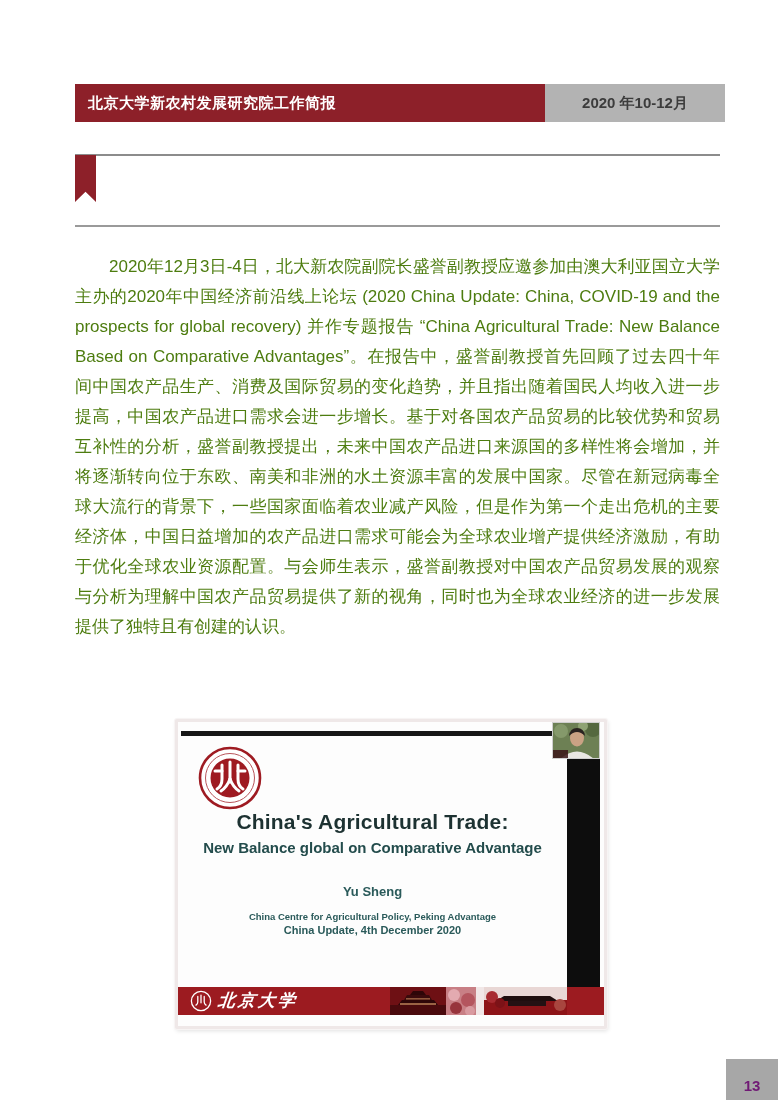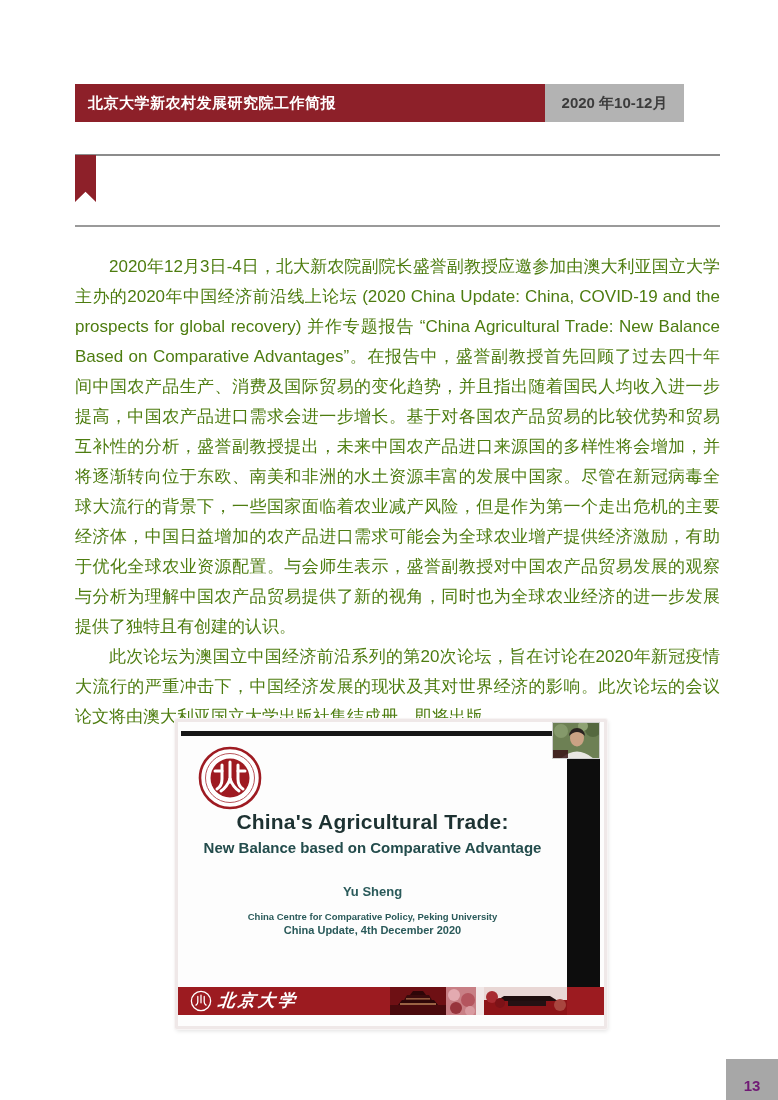--- a/index.html
+++ b/index.html
@@ -12,21 +12,21 @@
 
   
   .header-red {
     position:absolute; left:75px; top:72px; width:470px; height:38px;
     background:#8d2029; color:#fff; display:flex; align-items:center;
     justify-content:space-between; padding:0 10px 0 13px;
   }
   .header-red .h-left  { font-size:15px; font-weight:bold; letter-spacing:.5px; }
   .header-red .h-issue { font-size:15px; font-weight:bold; letter-spacing:.5px; }
   .header-gray {
-    position:absolute; left:545px; top:72px; width:139px; height:38px;
+    position:absolute; left:545px; top:72px; width:180px; height:38px;
     background:#b3b3b3; color:#3c3c3c; display:flex; align-items:center; justify-content:center;
     font-size:15px; font-weight:bold;
   }
 
   
   .rule-top    { position:absolute; left:75px; top:142px; width:645px; height:2px; background:#8c8c8c; }
   .rule-bottom { position:absolute; left:75px; top:213px; width:645px; height:2px; background:#9a9a9a; }
   .title-ribbon {
     position:absolute; left:75px; top:143px; width:21px; height:47px; background:#8d2029;
     clip-path:polygon(0 0,100% 0,100% 100%,50% 78%,0 100%);
@@ -101,21 +101,20 @@
   <div class="header-gray">
     <span>2020 年10-12月</span>
   </div>
 
   <div class="rule-top"></div>
   <div class="title-ribbon"></div>
   <div class="rule-bottom"></div>
 
   <div class="article-body">
     <p>2020年12月3日-4日，北大新农院副院长盛誉副教授应邀参加由澳大利亚国立大学主办的2020年中国经济前沿线上论坛 (2020 China Update: China, COVID-19 and the prospects for global recovery) 并作专题报告 “China Agricultural Trade: New Balance Based on Comparative Advantages”。在报告中，盛誉副教授首先回顾了过去四十年间中国农产品生产、消费及国际贸易的变化趋势，并且指出随着国民人均收入进一步提高，中国农产品进口需求会进一步增长。基于对各国农产品贸易的比较优势和贸易互补性的分析，盛誉副教授提出，未来中国农产品进口来源国的多样性将会增加，并将逐渐转向位于东欧、南美和非洲的水土资源丰富的发展中国家。尽管在新冠病毒全球大流行的背景下，一些国家面临着农业减产风险，但是作为第一个走出危机的主要经济体，中国日益增加的农产品进口需求可能会为全球农业增产提供经济激励，有助于优化全球农业资源配置。与会师生表示，盛誉副教授对中国农产品贸易发展的观察与分析为理解中国农产品贸易提供了新的视角，同时也为全球农业经济的进一步发展提供了独特且有创建的认识。</p>
-    <p>此次论坛为澳国立中国经济前沿系列的第20次论坛，旨在讨论在2020年新冠疫情大流行的严重冲击下，中国经济发展的现状及其对世界经济的影响。此次论坛的会议论文将由澳大利亚国立大学出版社集结成册，即将出版。</p>
   </div>
 
   <div class="slide">
     <div class="slide-inner">
 
       <div class="slide-topbar"></div>
 
       <div class="pku-seal">
         <svg viewBox="-32 -32 64 64" width="64" height="64">
           <circle r="30" fill="#ffffff" stroke="#9e1b22" stroke-width="2.6"></circle>
@@ -143,23 +142,23 @@
           <ellipse cx="24" cy="15" rx="7" ry="8.5" fill="#caa284"></ellipse>
           <path d="M16 13 Q17 5 24 5 Q31 5 32 13 Q28 9 24 9 Q20 9 16 13 Z" fill="#2a2320"></path>
           <rect x="0" y="27" width="15" height="10" fill="#3a1518" opacity="0.85"></rect>
         </svg>
       </div>
 
       <div class="video-strip"></div>
 
       <div class="slide-text">
         <div class="slide-title">China's Agricultural Trade:</div>
-        <div class="slide-subtitle">New Balance based on Comparative Advantage</div>
+        <div class="slide-subtitle">New Balance global on Comparative Advantage</div>
         <div class="slide-author">Yu Sheng</div>
-        <div class="slide-affil">China Centre for Comparative Policy, Peking University</div>
+        <div class="slide-affil">China Centre for Agricultural Policy, Peking Advantage</div>
         <div class="slide-event">China Update, 4th December 2020</div>
       </div>
 
       <div class="slide-band">
         <div class="band-seal">
           <svg viewBox="-12 -12 24 24" width="22" height="22">
             <circle r="10.5" fill="none" stroke="#ffffff" stroke-width="1.4"></circle>
             <g stroke="#ffffff" stroke-width="1.4" fill="none" stroke-linecap="round">
               <path d="M -3.5 -5 L -3.5 1 Q -3.5 3 -5.5 4.5"></path>
               <path d="M 3.5 -5 L 3.5 1 Q 3.5 3 5.5 4.5"></path>

